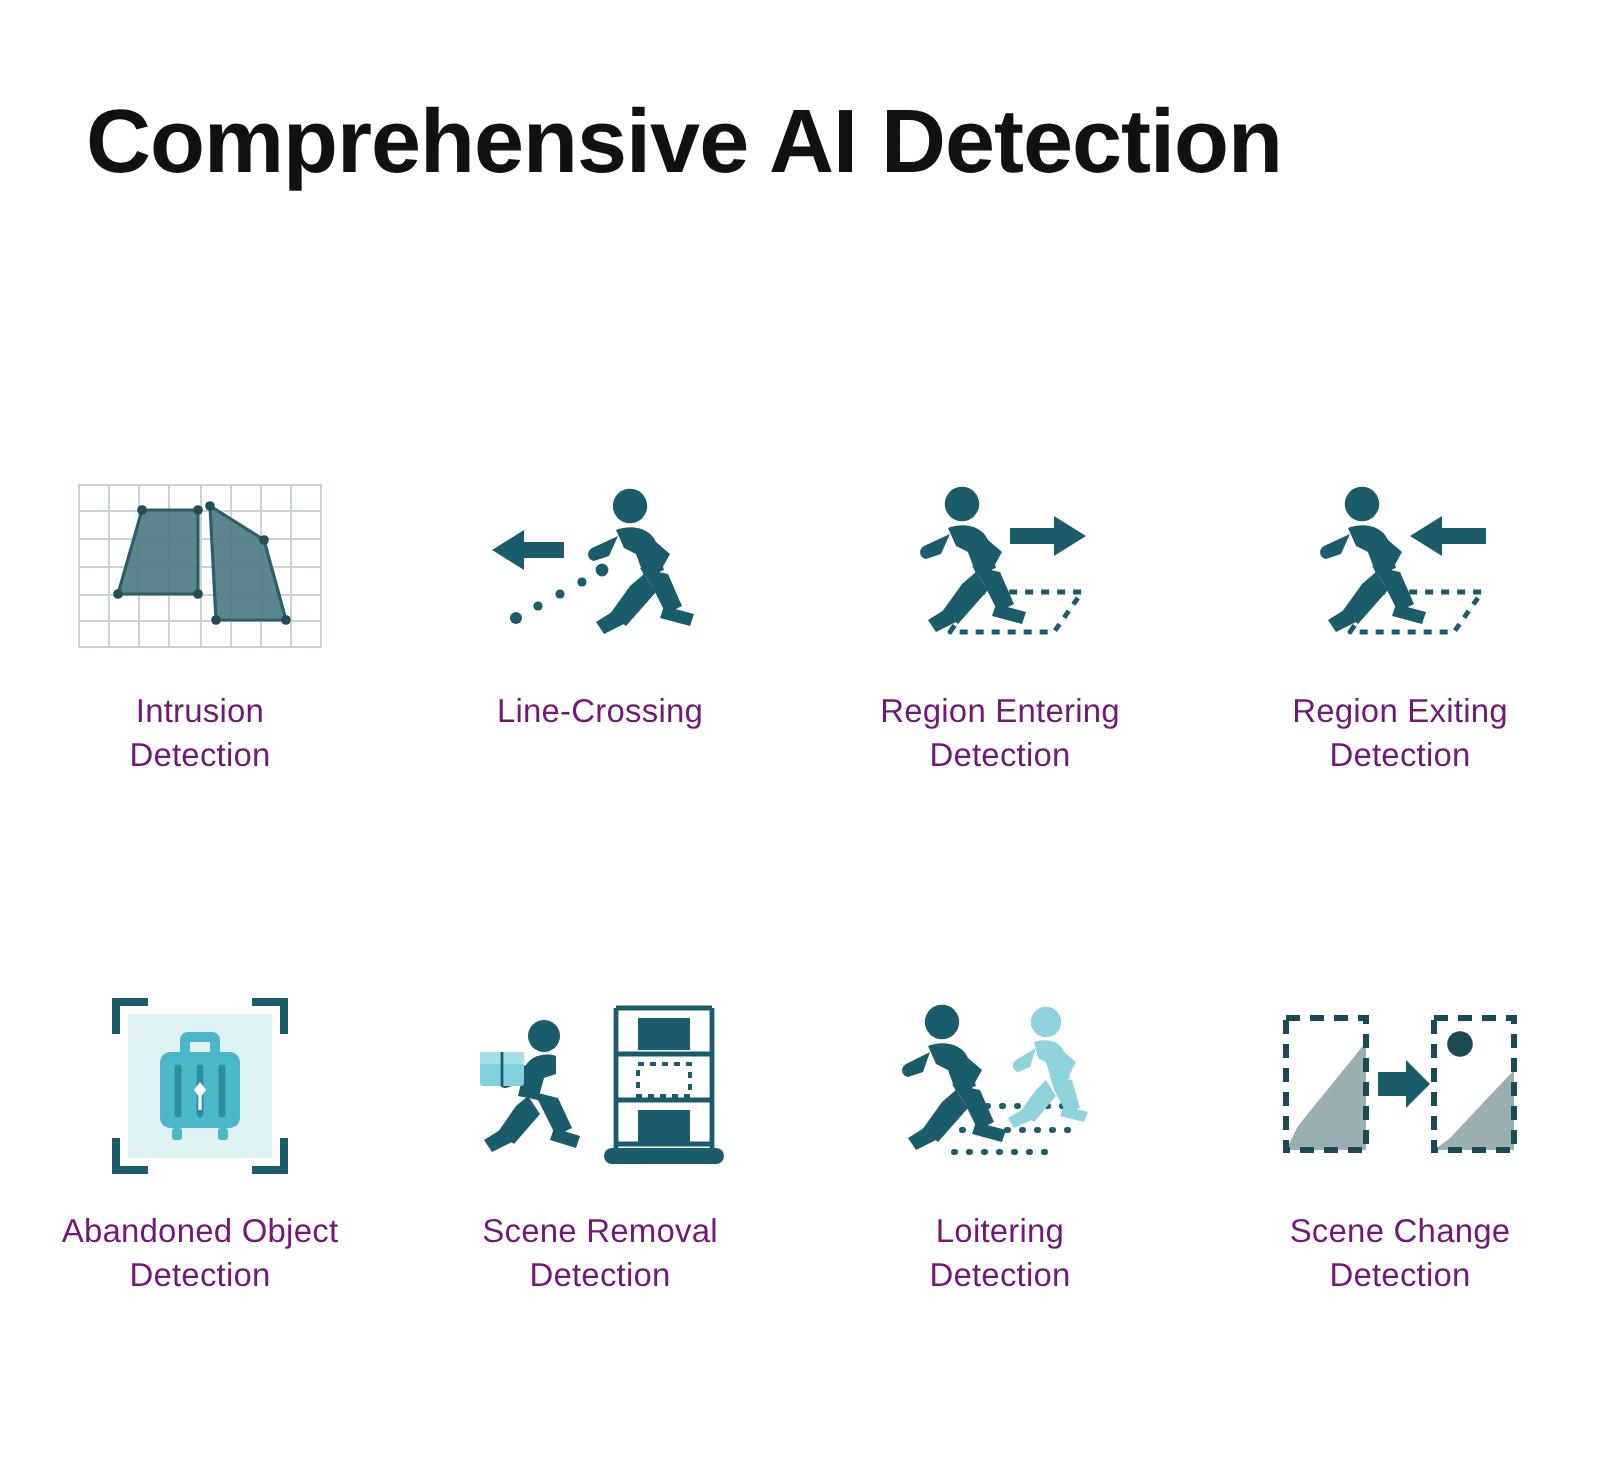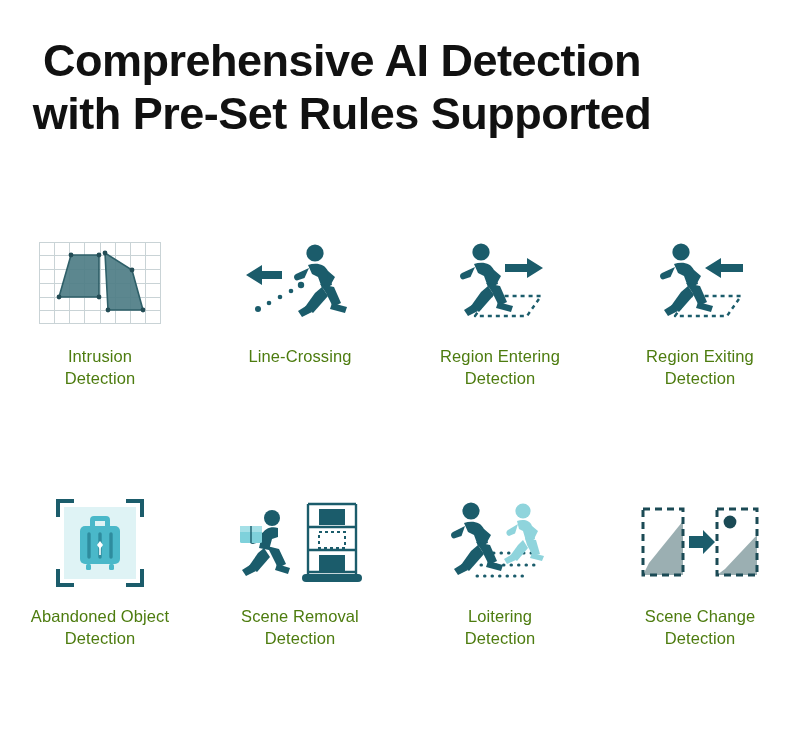--- a/index.html
+++ b/index.html
@@ -16,20 +16,21 @@
     color: #3a3a3a;
     overflow: hidden;
     position: relative;
   }
 
   
   .heading {
     width: 684px;
     padding: 34px 30px 0 30px;
     text-align: center;
+    margin-top: 10px;
   }
   .heading-line {
     display: block;
     font-family: "Liberation Sans", sans-serif;
     font-weight: 700;
     font-size: 45px;
     line-height: 1.18;
     letter-spacing: -0.5px;
     color: #111111;
     white-space: nowrap;
@@ -60,34 +61,33 @@
     display: flex;
     align-items: center;
     justify-content: center;
   }
 
   .feature-label {
     margin-top: 14px;
     text-align: center;
     font-size: 16.5px;
     line-height: 1.35;
-    color: #4d7c0f;
+    color: #701a75;
     font-weight: 400;
     white-space: pre-line;
     letter-spacing: 0.1px;
   }
 
   svg { display: block; overflow: visible; }
 </style>
 </head>
 <body>
 
 <div class="heading">
   <span class="heading-line">Comprehensive AI Detection</span>
-  <span class="heading-line">with Pre-Set Rules Supported</span>
 </div>
 
 <div class="feature-grid">
 
   <div class="feature-cell">
     <div class="icon-box">
       <svg width="122" height="82" viewBox="0 0 122 82">
 
         <g stroke="#C9D3D6" stroke-width="1" fill="none">
           <rect x="0.5" y="0.5" width="121" height="81"></rect>

